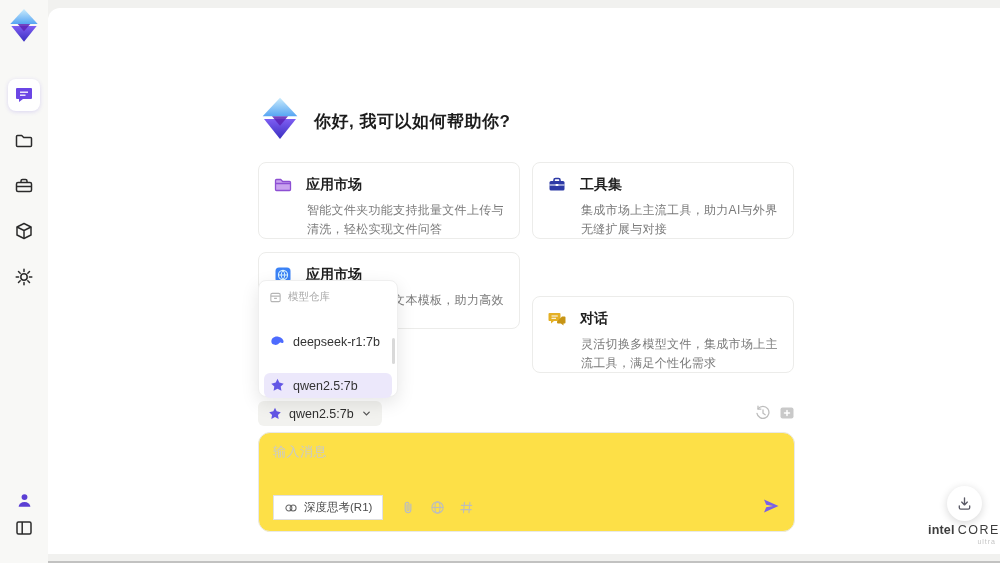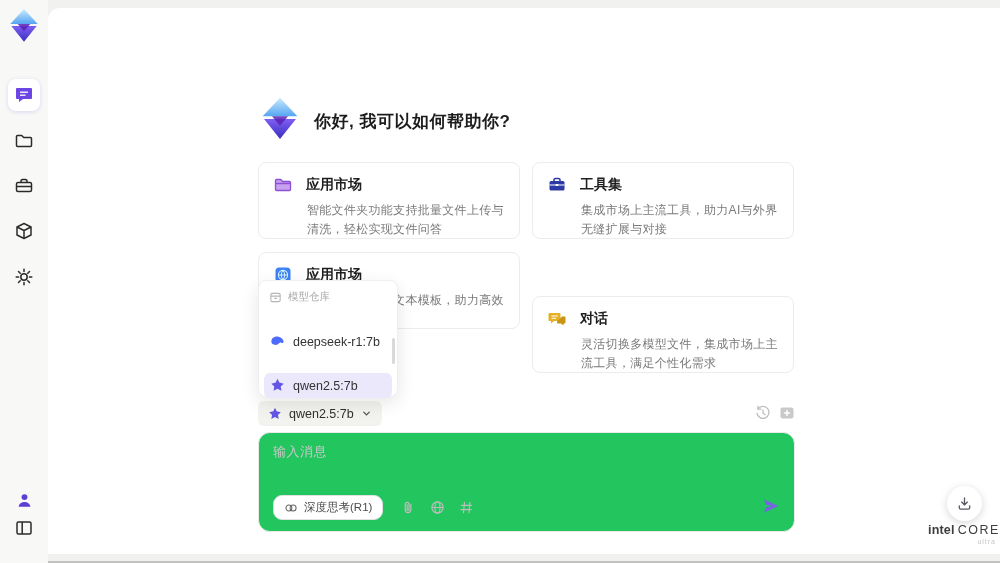--- a/index.html
+++ b/index.html
@@ -38,25 +38,25 @@
   .dd-item.selected { background:#ece8fb; }
   .dd-scrollbar { position:absolute; right:2px; top:57px; width:3px; height:26px; border-radius:2px; background:#d9d9d9; }
 
   
   .model-pill { position:absolute; left:258px; top:401px; height:25px; display:inline-flex; align-items:center; gap:7px; padding:0 10px; background:#f2f2ef; border-radius:6px; font-size:12.5px; color:#2f2f2f; cursor:pointer; }
   .row-icon { position:absolute; top:405px; width:16px; height:16px; cursor:pointer; }
   #history-btn { left:755px; }
   #newwin-btn { left:779px; }
 
   
-  .composer { position:absolute; left:258px; top:432px; width:537px; height:100px; background:#22c55e; border:1px solid #e9e9e8; border-radius:12px; }
+  .composer { position:absolute; left:258px; top:432px; width:537px; height:100px; background:#fde047; border:1px solid #e9e9e8; border-radius:12px; }
   .composer textarea { position:absolute; left:14px; top:10px; width:505px; height:38px; border:none; outline:none; resize:none; font-family:"Liberation Sans", sans-serif; font-size:13px; color:#333; background:transparent; }
   .composer textarea::placeholder { color:#c9c9c9; letter-spacing:.5px; }
   .composer-bar { position:absolute; left:14px; right:14px; bottom:11px; display:flex; align-items:center; }
-  .deepthink { display:inline-flex; align-items:center; gap:6px; border:1px solid #e1e1e1; border-radius:9px; padding:4px 10px; font-size:11.5px; color:#4c4c4c; background:#fff; cursor:pointer; }
+  .deepthink { display:inline-flex; align-items:center; gap:6px; border:1px solid #e1e1e1; border-radius:0; padding:4px 10px; font-size:11.5px; color:#4c4c4c; background:#fff; cursor:pointer; }
   .mini-icons { display:flex; align-items:center; gap:14px; margin-left:18px; }
   .mini-icons svg { cursor:pointer; display:block; }
   .send { margin-left:auto; cursor:pointer; }
 
   
   .fab { position:absolute; left:947px; top:486px; width:35px; height:35px; border-radius:50%; background:#fff; box-shadow:0 2px 8px rgba(0,0,0,.16); display:flex; align-items:center; justify-content:center; cursor:pointer; z-index:25; }
   .intel { position:absolute; left:928px; top:523px; width:68px; text-align:center; z-index:25; }
   .intel .line { font-size:12.5px; color:#3d3d3d; white-space:nowrap; }
   .intel .brand { font-weight:bold; letter-spacing:.2px;text-align:center; }
   .intel .core { text-transform:uppercase; letter-spacing:1.5px; font-weight:400; margin-left:3px; }

